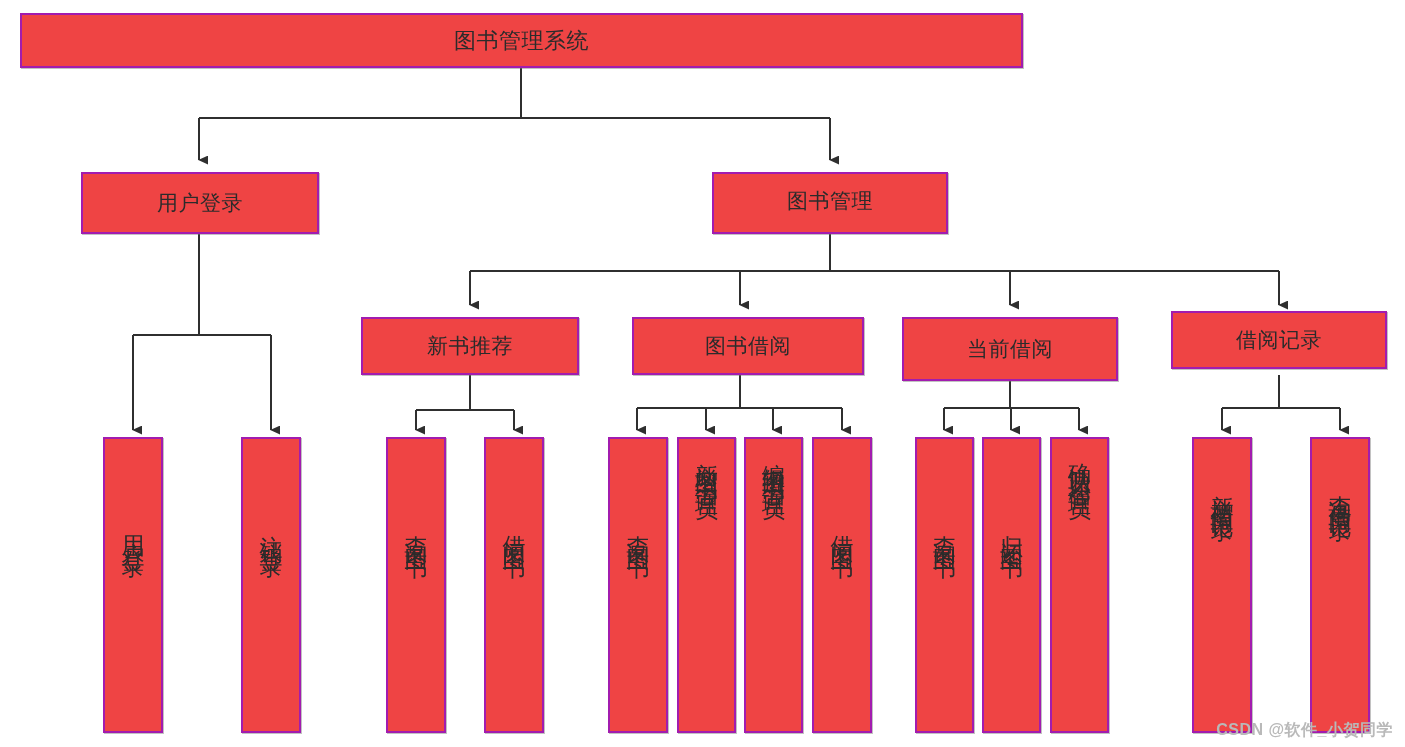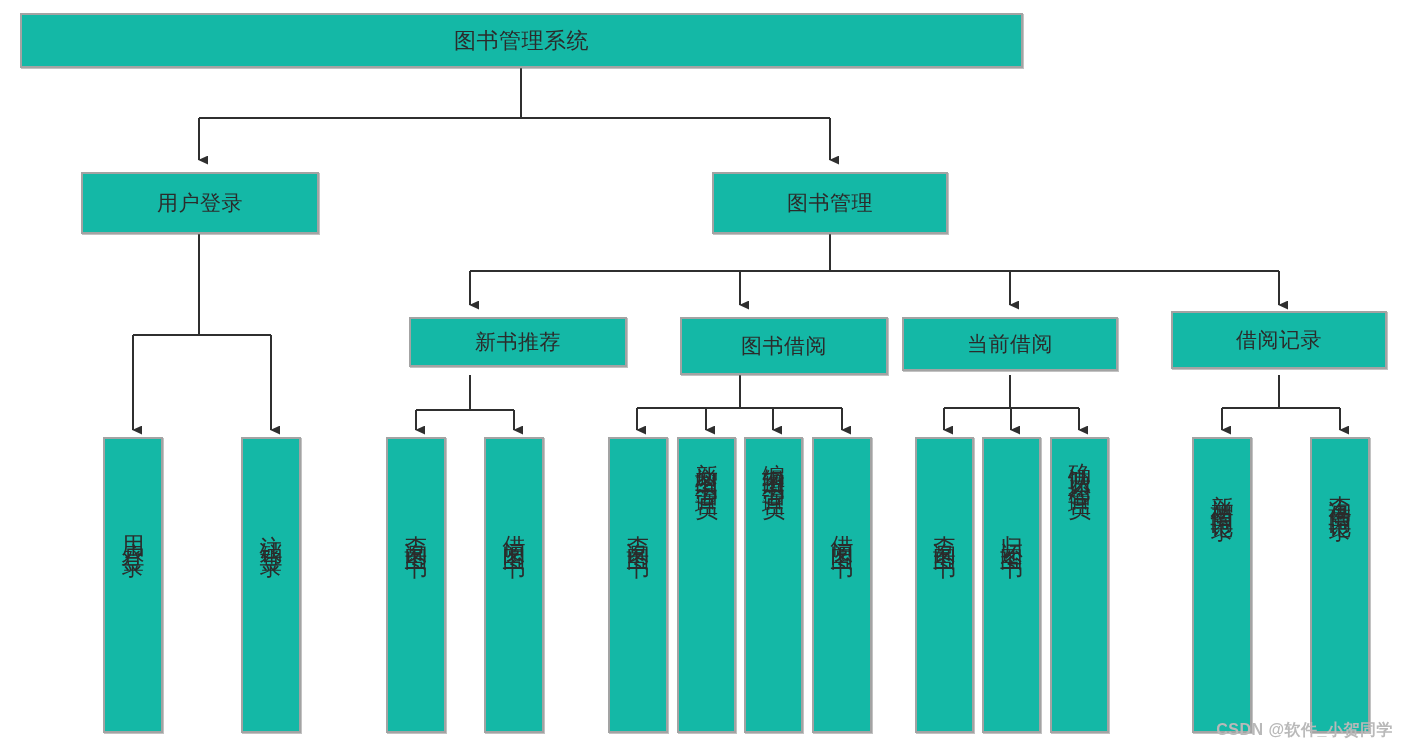--- a/index.html
+++ b/index.html
@@ -18,22 +18,22 @@
   
   #wires{
     position:absolute;
     left:0; top:0;
     width:1405px; height:747px;
     pointer-events:none;
   }
   .node{
     position:absolute;
     box-sizing:border-box;
-    background:#14b8a6;
-    border:2px solid #a3a3a3;
+    background:#ef4444;
+    border:2px solid #a21caf;
     display:flex;
     align-items:center;
     justify-content:center;
     color:#2b2b2b;
     box-shadow:1px 1px 0 rgba(120,120,120,.45);
   }
   .node .label{
     display:block;
     text-align:center;
     line-height:1.18;
@@ -128,33 +128,33 @@
   </svg>
 
   <div class="node h title" style="left:20px;top:13px;width:1003px;height:55px;">
     <span class="label">图书管理系统</span>
   </div>
 
   <div class="node h" style="left:81px;top:172px;width:238px;height:62px;">
     <span class="label">用户登录</span>
   </div>
 
-  <div class="node h" style="left:712px;top:172px;width:236px;height:62px;">
+  <div class="node h" style="left:712px;top:172px;width:236px;height:62px;font-family:Liberation Mono, monospace;">
     <span class="label">图书管理</span>
   </div>
 
-  <div class="node h" style="left:361px;top:317px;width:218px;height:50px;margin-left:48px;">
+  <div class="node h" style="left:361px;top:317px;width:218px;height:58px;">
     <span class="label">新书推荐</span>
   </div>
 
-  <div class="node h" style="left:632px;top:317px;width:208px;height:58px;margin-left:48px;">
+  <div class="node h" style="left:632px;top:317px;width:232px;height:58px;">
     <span class="label">图书借阅</span>
   </div>
 
-  <div class="node h" style="left:902px;top:317px;width:216px;height:54px;">
+  <div class="node h" style="left:902px;top:317px;width:216px;height:64px;">
     <span class="label">当前借阅</span>
   </div>
 
   <div class="node h" style="left:1171px;top:311px;width:216px;height:58px;">
     <span class="label">借阅记录</span>
   </div>
 
   <div class="node v" style="left:103px;top:437px;width:60px;height:296px;padding-top:78px;">
     <span class="label">用户登录</span>
   </div>

